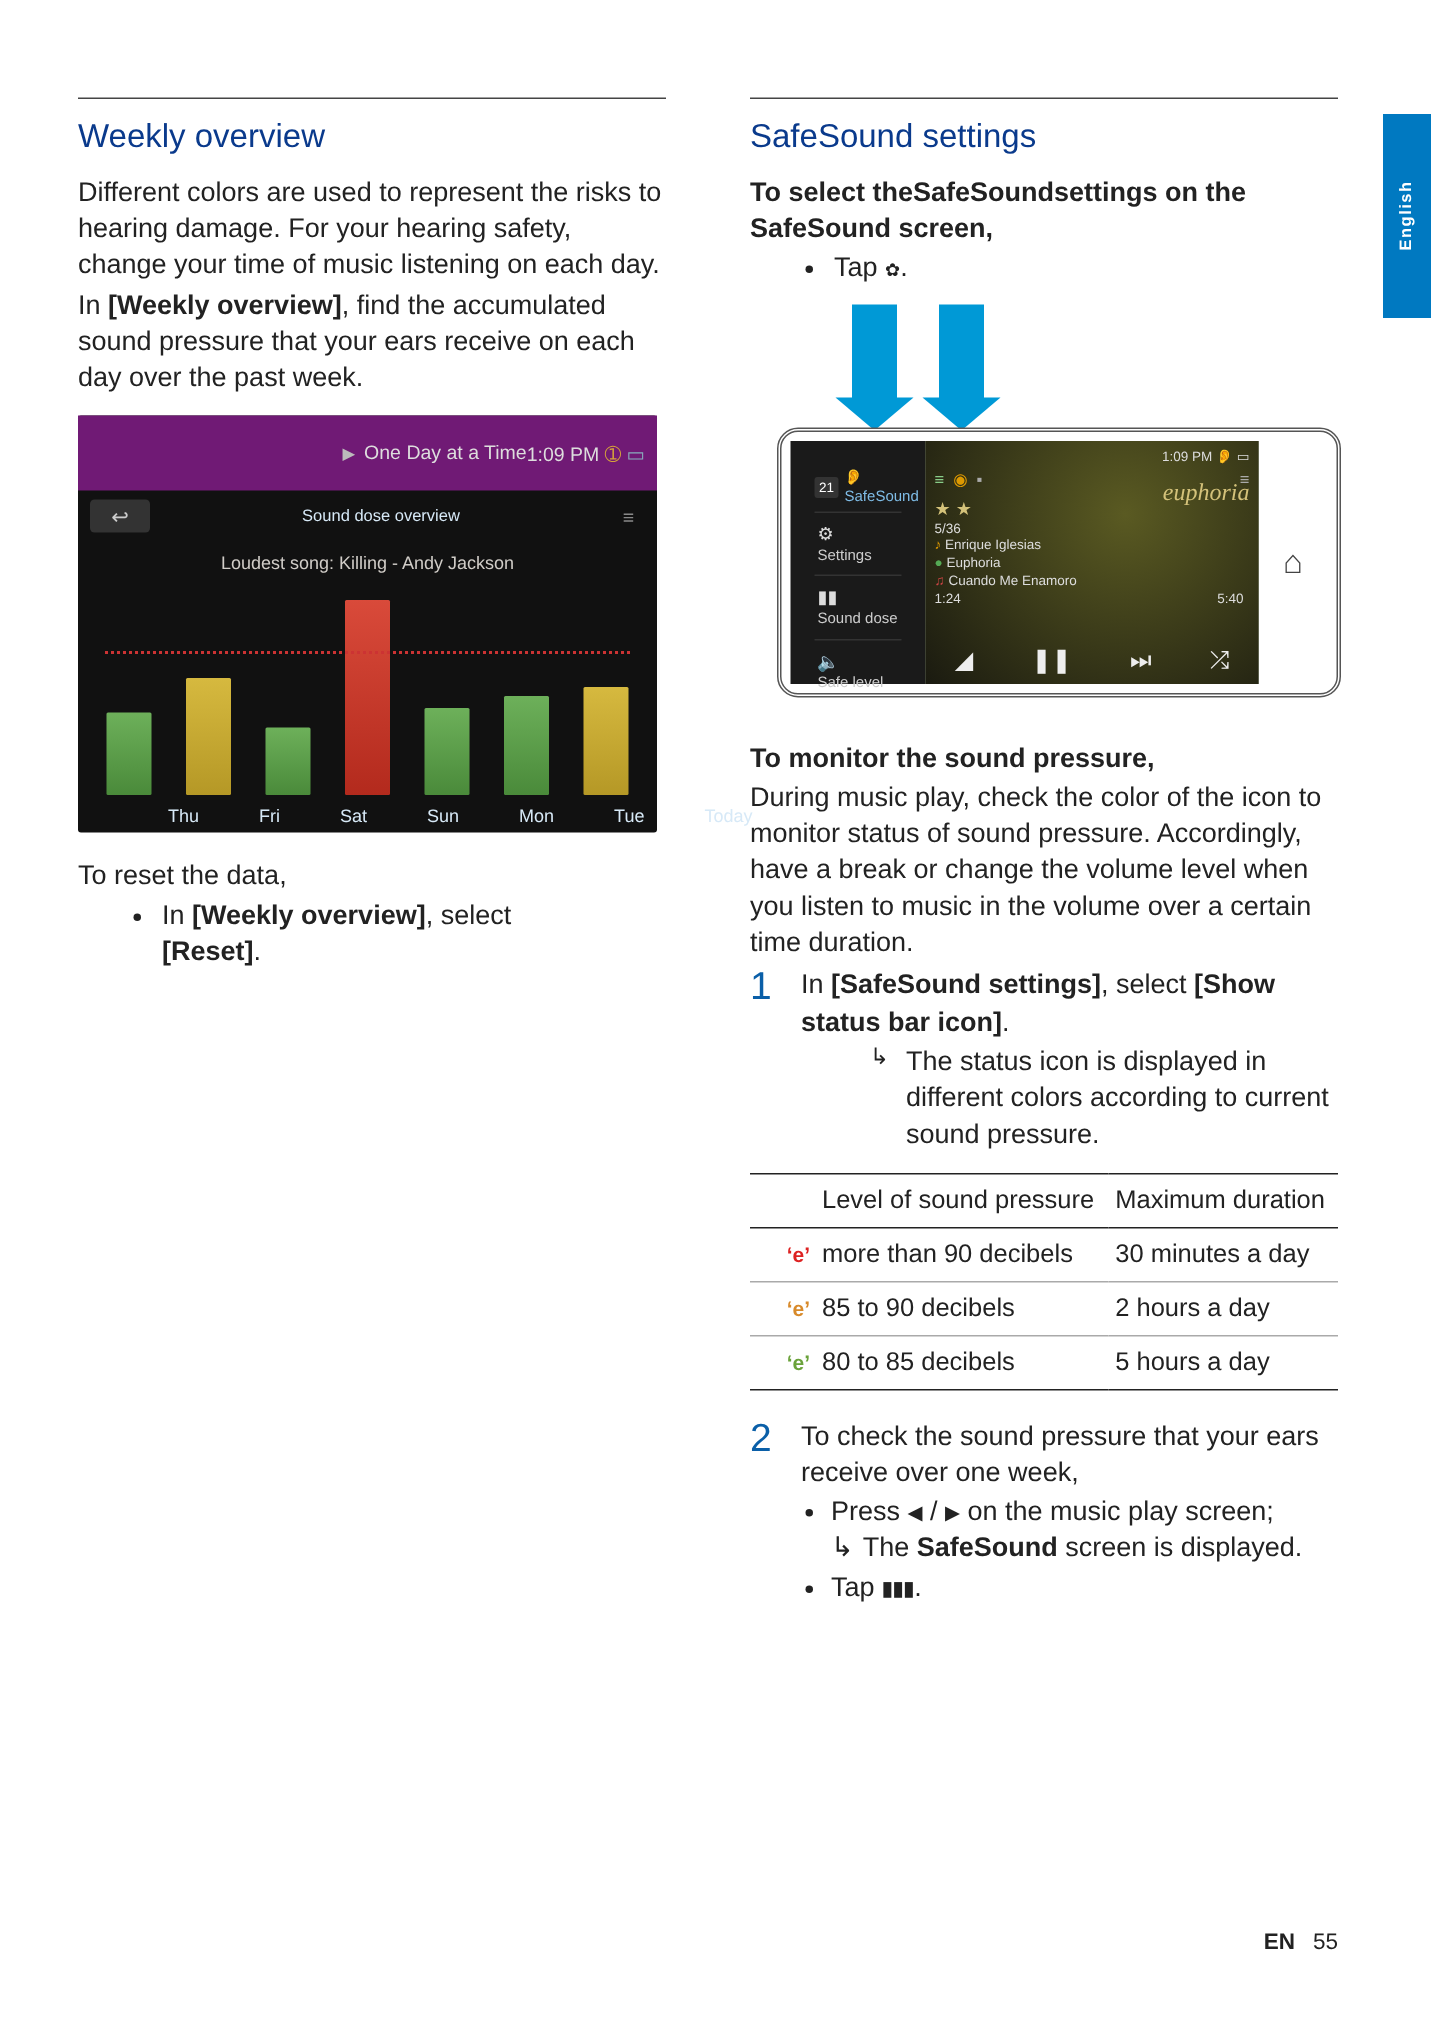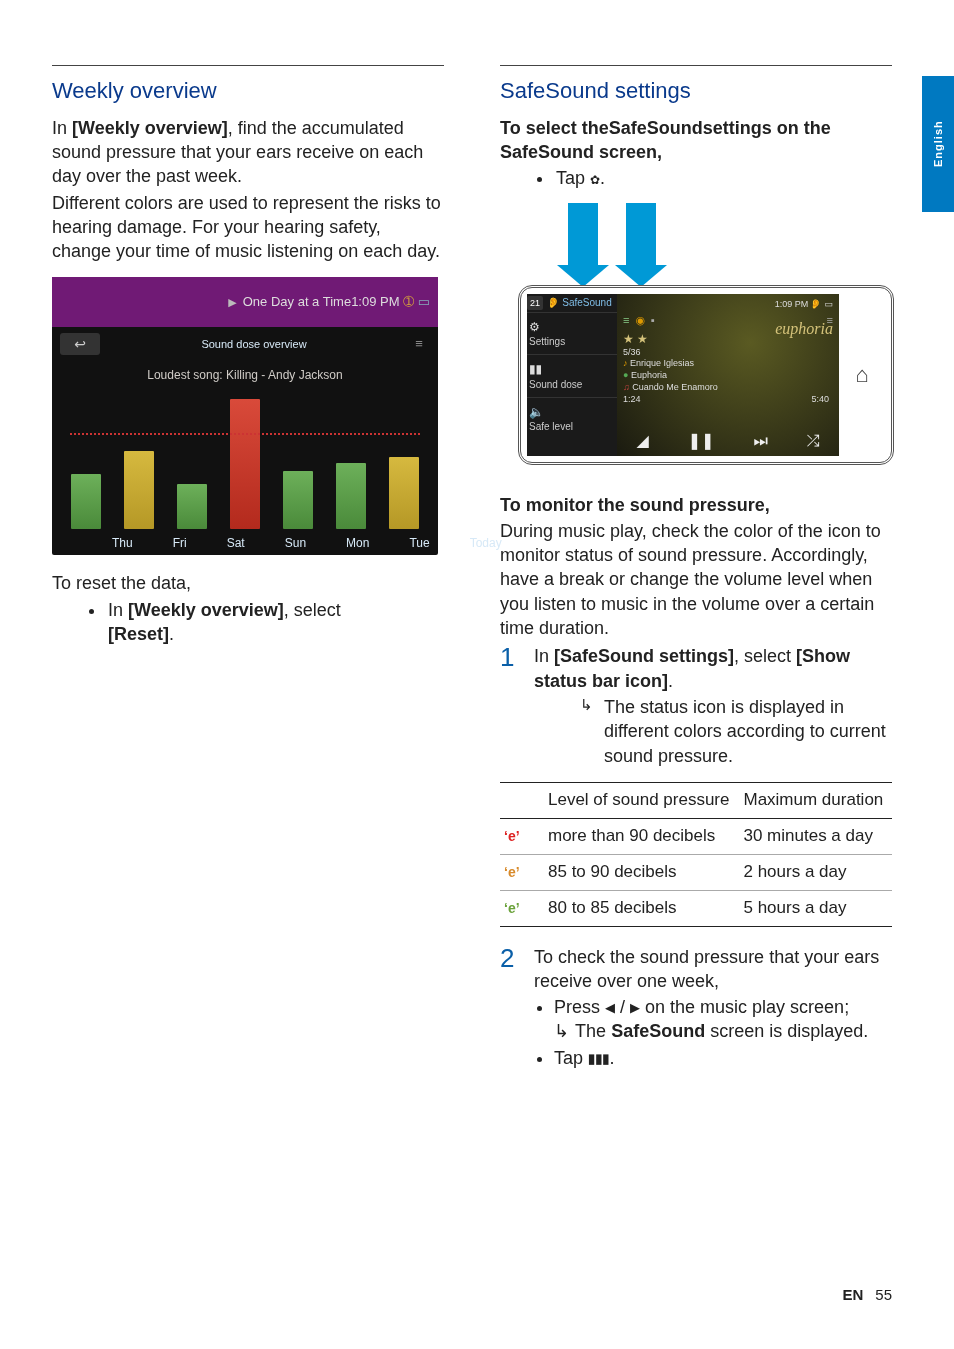--- a/index.html
+++ b/index.html
@@ -92,21 +92,21 @@
   .device-frame{
     position:absolute; left:18px; top:88px; width:376px; height:180px;
     border:3px double #555; border-radius:14px; background:#fff;
     padding:6px;
   }
   .device-inner{
     display:flex; width:100%; height:100%;
   }
   .dev-side{
     width:90px; background:#1a1a1a; color:#ccc; font-size:10px;
-    display:flex; flex-direction:column; padding:0;
+    display:flex; flex-direction:column; padding:16px;
   }
   .dev-side .hd{ display:flex; align-items:center; gap:4px; font-size:10px; color:#7fbce6; padding:2px 0;}
   .dev-side .hd .num{ color:#fff; background:#333; padding:1px 3px; border-radius:2px; font-size:9px;}
   .dev-side .item{ padding:6px 2px; border-top:1px solid #333; }
   .dev-side .item .ic{ font-size:12px; color:#ddd; display:block; }
   .dev-main{
     flex:1; background:#2a3a1a; background-image:radial-gradient(circle at 60% 30%, #5a5a22, #1a1a10);
     color:#ddd; font-size:10px; position:relative; padding:4px 6px;
   }
   .dev-main .status{ display:flex; justify-content:space-between; font-size:9px; }
@@ -129,21 +129,21 @@
   table.levels {
     width:100%; border-collapse:collapse; margin:14px 0 18px 0; font-size:17px;
   }
   table.levels th { text-align:left; font-weight:normal; padding:6px 4px; border-top:1px solid #222; border-bottom:1px solid #222;}
   table.levels td { padding:6px 4px; border-bottom:1px solid #aaa; vertical-align:top; }
   table.levels tr:last-child td { border-bottom:1px solid #222; }
   .ear-ic { font-size:14px; font-weight:bold; }
   .ei-red { color:#d22; }
   .ei-orange { color:#d88a2a; }
   .ei-green { color:#6aa23a; }
-  .iconcell{ width:44px; }
+  .iconcell{ width:44px;text-align:right; }
 
   .bullet-sub { margin-left:54px; }
   .bullet-sub li { list-style:disc; margin:2px 0 2px 0; }
 
   .footer {
     position:absolute; bottom:44px; right:62px; font-size:15px;
   }
   .footer .en { font-weight:bold; margin-right:12px; }
   .tiny-ic { font-size:13px; vertical-align:middle; }
   .gear { font-size:12px; }
@@ -151,24 +151,24 @@
 </head>
 <body>
 
 <div class="lang-tab">English</div>
 
 <div class="page">
 
   <div class="col col-left">
     <div class="hr-top"></div>
     <h2 class="section">Weekly overview</h2>
+    <p>Different colors are used to represent the risks to hearing damage. For your hearing safety, change your time of music listening on each day.</p>
     <p>
       <span>In </span><span class="bold">[Weekly overview]</span><span>, find the accumulated sound pressure that your ears receive on each day over the past week.</span>
     </p>
-    <p>Different colors are used to represent the risks to hearing damage. For your hearing safety, change your time of music listening on each day.</p>
 
     <div class="shot1">
       <div class="top">
         <span><span class="play-tri">▶</span><span>One Day at a Time</span></span>
         <span><span>1:09 PM</span> <span style="color:#d6a33a">➀</span> <span style="color:#8ab">▭</span></span>
       </div>
       <div class="subbar">
         <div class="backbox">↩</div>
         <div class="overview-title">Sound dose overview</div>
         <div class="menu-lines">≡</div>

